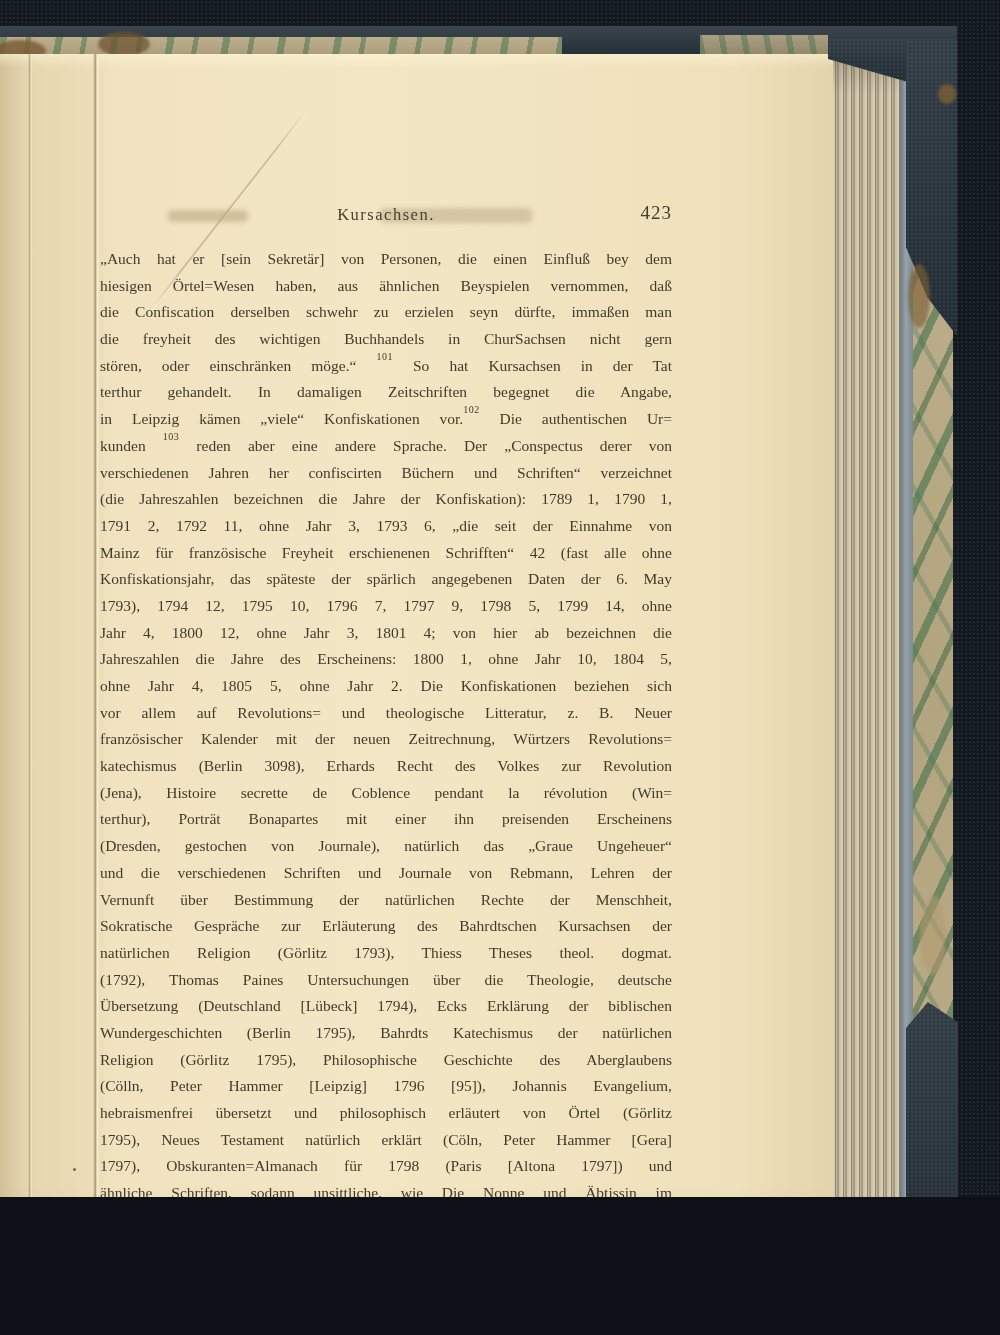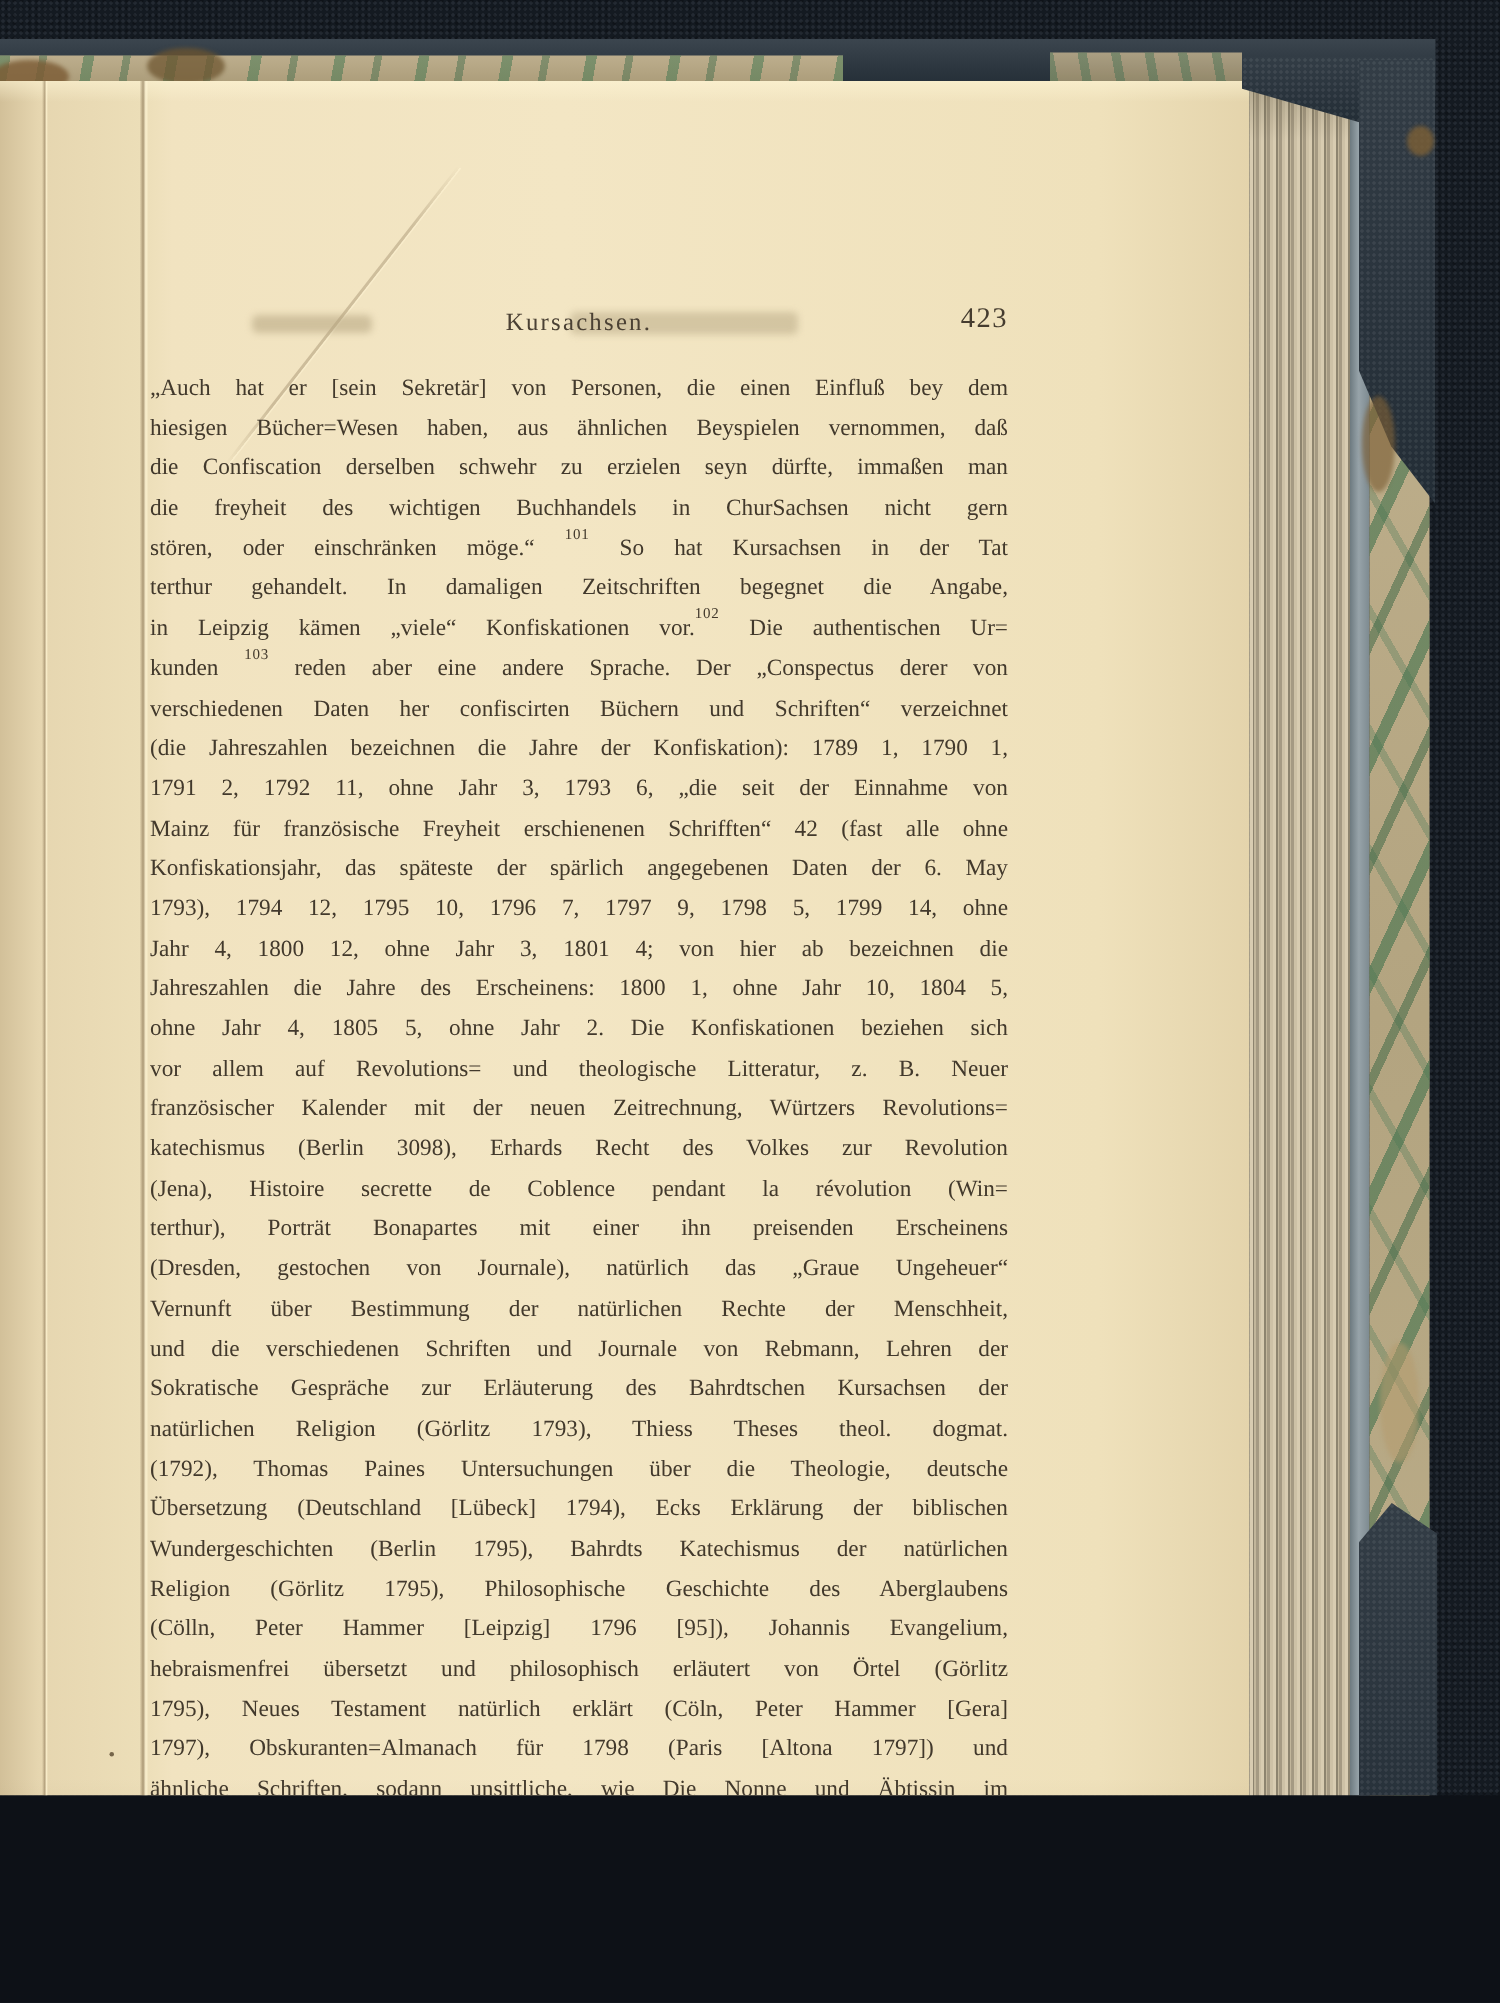--- a/index.html
+++ b/index.html
@@ -164,44 +164,44 @@
     <div class="abs ghost ghost1"></div>
     <div class="abs ghost ghost2"></div>
 
     <div class="abs header-row">
       <div class="running-title">Kursachsen.</div>
       <div class="page-number">423</div>
     </div>
 
     <div class="abs text-block" id="text-block">
         <div class="line">„Auch hat er [sein Sekretär] von Personen, die einen Einfluß bey dem</div>
-        <div class="line">hiesigen Bücher=Wesen haben, aus ähnlichen Beyspielen vernommen, daß</div>
+        <div class="line">hiesigen Örtel=Wesen haben, aus ähnlichen Beyspielen vernommen, daß</div>
         <div class="line">die Confiscation derselben schwehr zu erzielen seyn dürfte, immaßen man</div>
         <div class="line">die freyheit des wichtigen Buchhandels in ChurSachsen nicht gern</div>
         <div class="line">stören, oder einschränken möge.“ <sup>101</sup> So hat Kursachsen in der Tat</div>
         <div class="line">terthur gehandelt. In damaligen Zeitschriften begegnet die Angabe,</div>
         <div class="line">in Leipzig kämen „viele“ Konfiskationen vor.<sup>102</sup> Die authentischen Ur=</div>
         <div class="line">kunden <sup>103</sup> reden aber eine andere Sprache. Der „Conspectus derer von</div>
-        <div class="line">verschiedenen Daten her confiscirten Büchern und Schriften“ verzeichnet</div>
+        <div class="line">verschiedenen Jahren her confiscirten Büchern und Schriften“ verzeichnet</div>
         <div class="line">(die Jahreszahlen bezeichnen die Jahre der Konfiskation): 1789 1, 1790 1,</div>
         <div class="line">1791 2, 1792 11, ohne Jahr 3, 1793 6, „die seit der Einnahme von</div>
         <div class="line">Mainz für französische Freyheit erschienenen Schrifften“ 42 (fast alle ohne</div>
         <div class="line">Konfiskationsjahr, das späteste der spärlich angegebenen Daten der 6. May</div>
         <div class="line">1793), 1794 12, 1795 10, 1796 7, 1797 9, 1798 5, 1799 14, ohne</div>
         <div class="line">Jahr 4, 1800 12, ohne Jahr 3, 1801 4; von hier ab bezeichnen die</div>
         <div class="line">Jahreszahlen die Jahre des Erscheinens: 1800 1, ohne Jahr 10, 1804 5,</div>
         <div class="line">ohne Jahr 4, 1805 5, ohne Jahr 2. Die Konfiskationen beziehen sich</div>
         <div class="line">vor allem auf Revolutions= und theologische Litteratur, z. B. Neuer</div>
         <div class="line">französischer Kalender mit der neuen Zeitrechnung, Würtzers Revolutions=</div>
         <div class="line">katechismus (Berlin 3098), Erhards Recht des Volkes zur Revolution</div>
         <div class="line">(Jena), Histoire secrette de Coblence pendant la révolution (Win=</div>
         <div class="line">terthur), Porträt Bonapartes mit einer ihn preisenden Erscheinens</div>
         <div class="line">(Dresden, gestochen von Journale), natürlich das „Graue Ungeheuer“</div>
+        <div class="line">und die verschiedenen Schriften und Journale von Rebmann, Lehren der</div>
         <div class="line">Vernunft über Bestimmung der natürlichen Rechte der Menschheit,</div>
-        <div class="line">und die verschiedenen Schriften und Journale von Rebmann, Lehren der</div>
         <div class="line">Sokratische Gespräche zur Erläuterung des Bahrdtschen Kursachsen der</div>
         <div class="line">natürlichen Religion (Görlitz 1793), Thiess Theses theol. dogmat.</div>
         <div class="line">(1792), Thomas Paines Untersuchungen über die Theologie, deutsche</div>
         <div class="line">Übersetzung (Deutschland [Lübeck] 1794), Ecks Erklärung der biblischen</div>
         <div class="line">Wundergeschichten (Berlin 1795), Bahrdts Katechismus der natürlichen</div>
         <div class="line">Religion (Görlitz 1795), Philosophische Geschichte des Aberglaubens</div>
         <div class="line">(Cölln, Peter Hammer [Leipzig] 1796 [95]), Johannis Evangelium,</div>
         <div class="line">hebraismenfrei übersetzt und philosophisch erläutert von Örtel (Görlitz</div>
         <div class="line">1795), Neues Testament natürlich erklärt (Cöln, Peter Hammer [Gera]</div>
         <div class="line">1797), Obskuranten=Almanach für 1798 (Paris [Altona 1797]) und</div>

